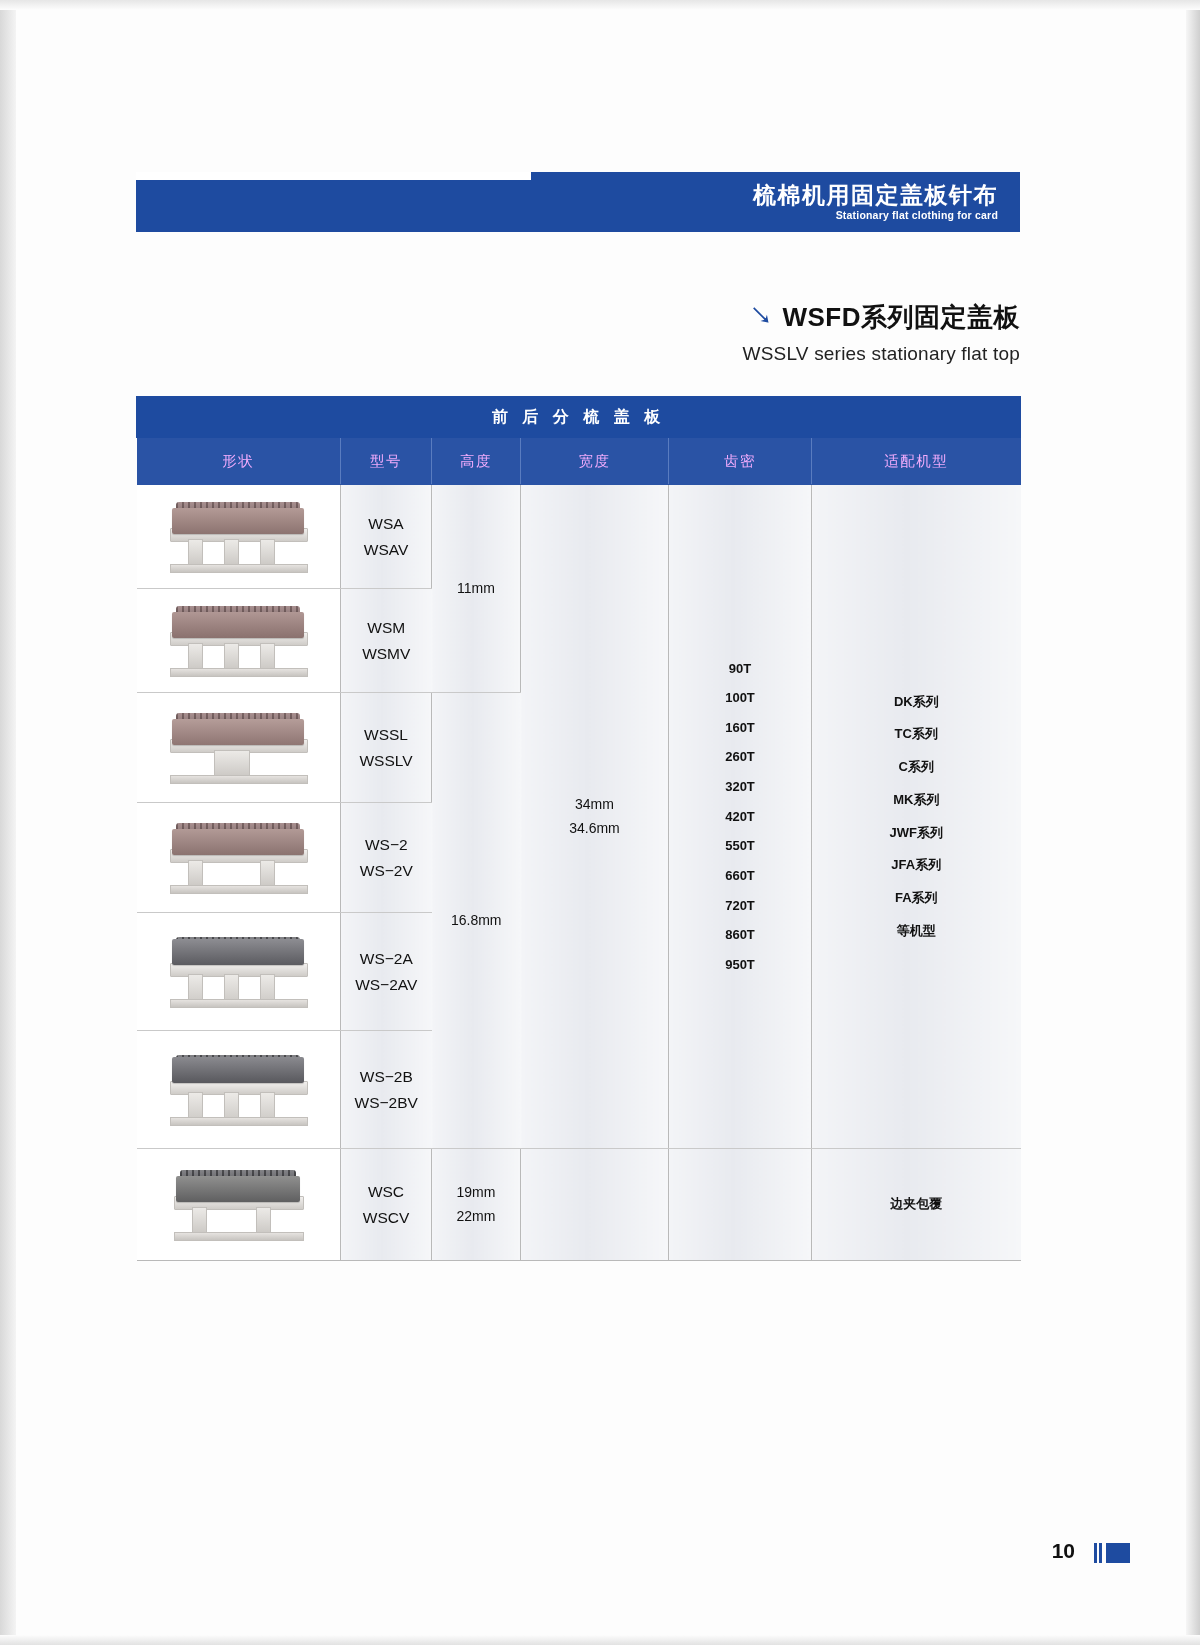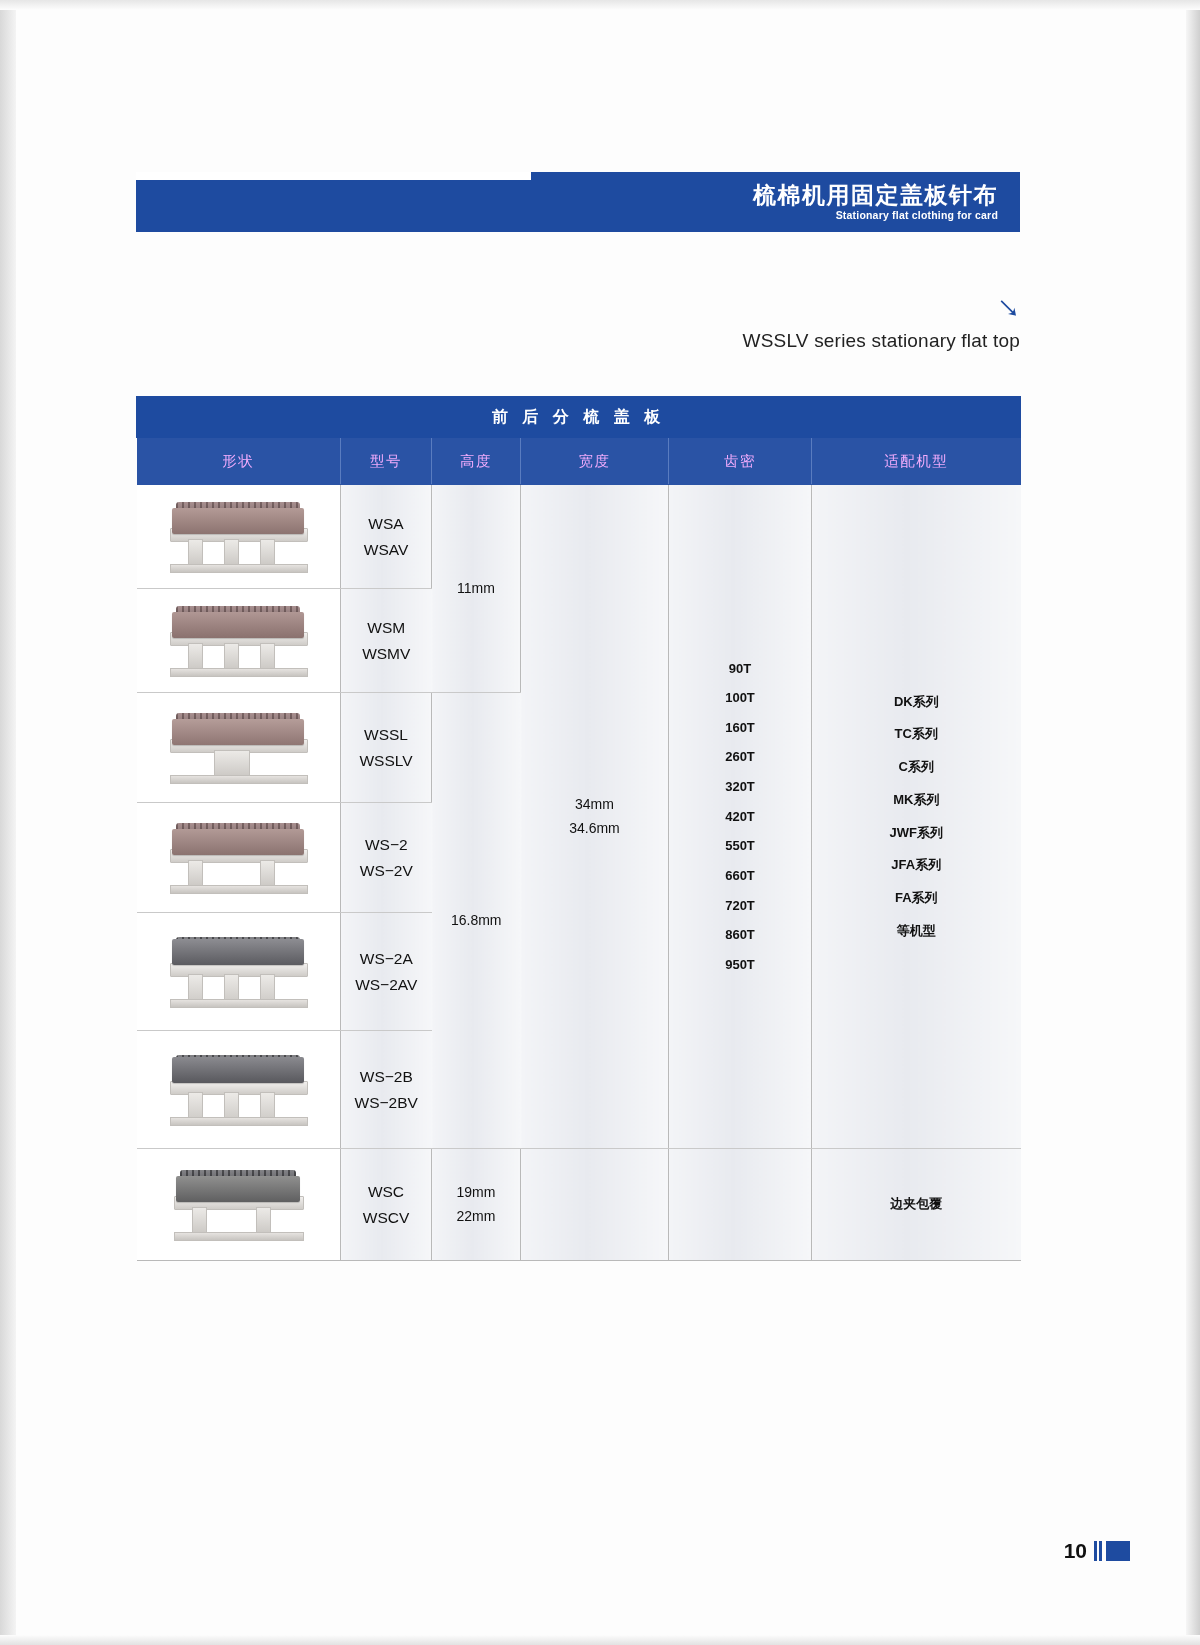--- a/index.html
+++ b/index.html
@@ -246,22 +246,22 @@
   }
   .ft.tall .body { top: 10px; }
   .ft.tall .leg { height: 30px; }
 
   
   .footer {
     position: absolute;
     right: 70px;
     bottom: 82px;
     display: flex;
-    align-items: center;
-    gap: 7px;
+    align-items: flex-end;
+    gap: 19px;
   }
   .page-num {
     font-size: 21px;
     font-weight: bold;
     color: #111111;
   }
   .footer-bars {
     display: flex;
     align-items: center;
     gap: 2px;
@@ -291,20 +291,21 @@
     <div class="banner-notch"></div>
     <div class="banner-inner">
       <div class="banner-cn">梳棉机用固定盖板针布</div>
       <div class="banner-en">Stationary flat clothing for card</div>
     </div>
   </div>
 
   <div class="section-title">
     <div class="cn">
       <span class="arrow-glyph">↘</span>
+      <span>WSFD系列固定盖板</span>
     </div>
     <div class="en">WSSLV series stationary flat top</div>
   </div>
 
   <table class="spec-table">
     <colgroup>
       <col class="c-shape">
         <col class="c-model">
         <col class="c-height">
       <col class="c-width">

